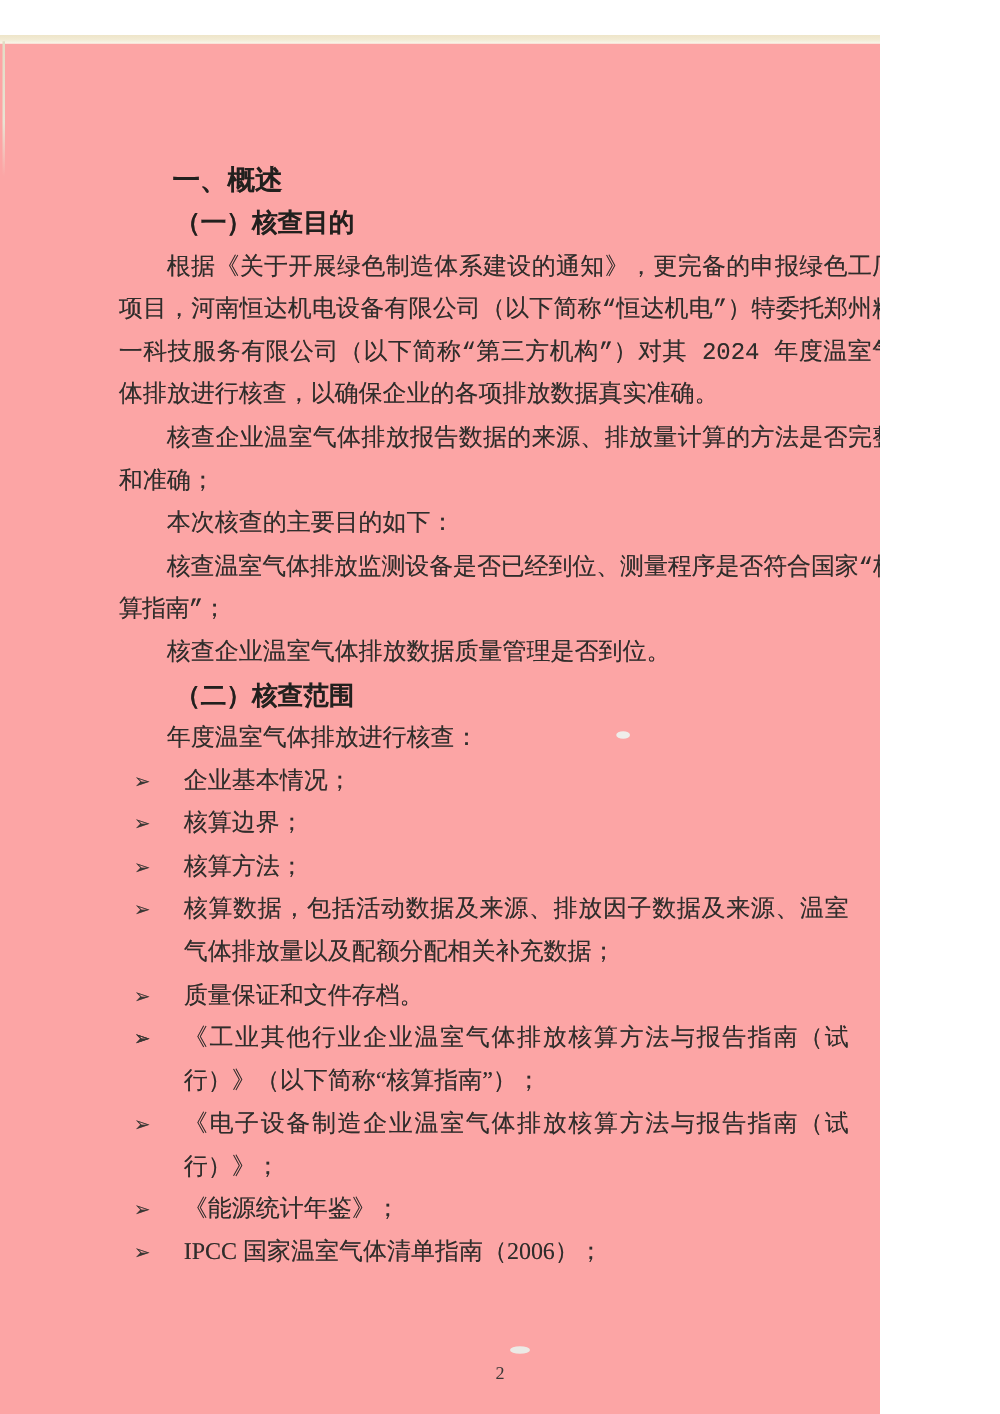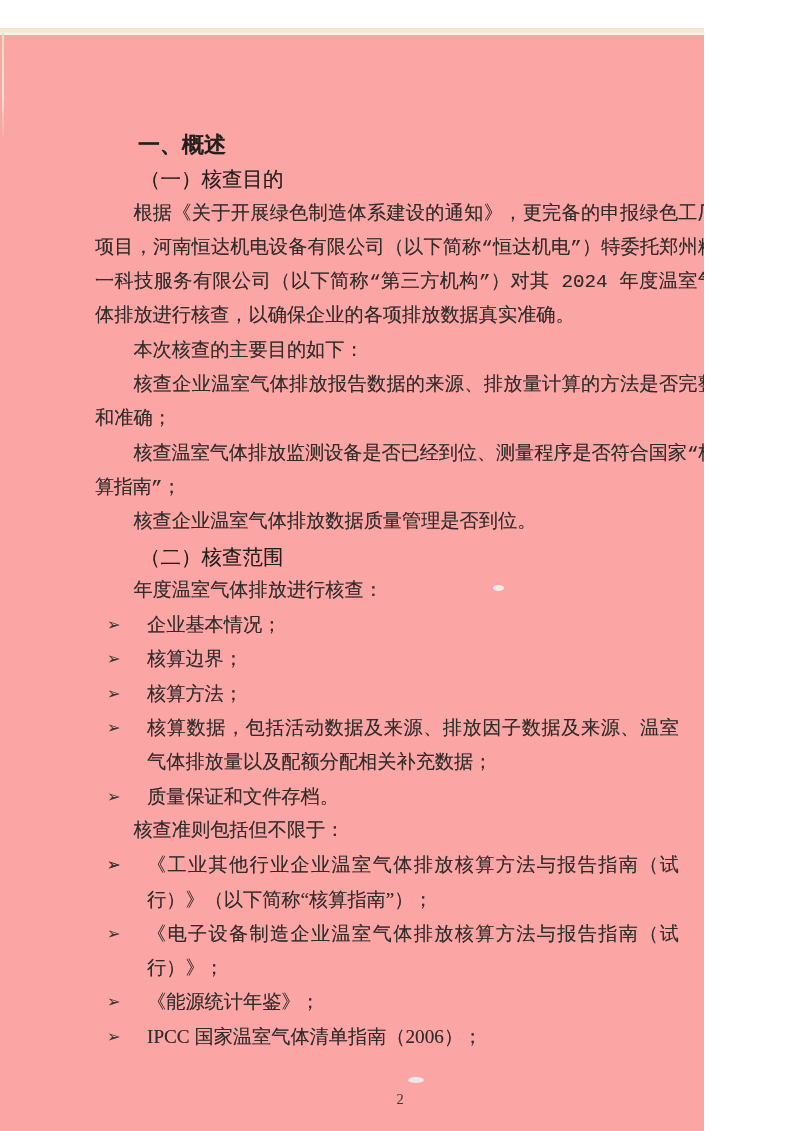--- a/index.html
+++ b/index.html
@@ -47,21 +47,21 @@
     text-shadow: 0 0 0.5px rgba(45,42,40,0.45);
   }
   .chapter-heading {
     margin: 0; padding: 0 0 0 43px;
     font-family: "DejaVu Sans", "Liberation Sans", sans-serif;
     font-size: 22px; font-weight: bold; color: #22201e;
     line-height: 34.3px;
   }
   .section-heading {
     margin: 0; padding: 0 0 0 45px;
-    font-size: 20.5px; font-weight: normal; color: #22201e;
+    font-size: 20.5px; font-weight: bold; color: #22201e;
     line-height: 34.3px;
   }
   .para { margin: 0; text-indent: 2em; font-family: Liberation Mono, monospace; }
   .para.tight { letter-spacing: -0.5px; }
   ul.bullet-list { margin: 0 -38px 0 0; padding: 0; list-style: none; width: 584px; }
   ul.bullet-list li { position: relative; margin: 0; padding: 0 0 0 52px; }
   .bullet-marker {
     position: absolute; left: 12px; top: 0;
     font-family: "DejaVu Sans", sans-serif;
     font-size: 16px; color: #3a3835;
@@ -94,40 +94,39 @@
     </svg>
   </div>
 
   <div class="content">
 
     <h1 class="chapter-heading">一、概述</h1>
 
     <section>
       <h2 class="section-heading">（一）核查目的</h2>
       <p class="para">根据《关于开展绿色制造体系建设的通知》，更完备的申报绿色工厂项目，河南恒达机电设备有限公司（以下简称“恒达机电”）特委托郑州精一科技服务有限公司（以下简称“第三方机构”）对其 2024 年度温室气体排放进行核查，以确保企业的各项排放数据真实准确。</p>
+      <p class="para">核查企业温室气体排放报告数据的来源、排放量计算的方法是否完整和准确；</p>
       <p class="para">本次核查的主要目的如下：</p>
-      <p class="para">核查企业温室气体排放报告数据的来源、排放量计算的方法是否完整和准确；</p>
       <p class="para tight">核查温室气体排放监测设备是否已经到位、测量程序是否符合国家“核算指南”；</p>
       <p class="para">核查企业温室气体排放数据质量管理是否到位。</p>
     </section>
 
     <section>
       <h2 class="section-heading">（二）核查范围</h2>
       <p class="para">年度温室气体排放进行核查：</p>
       <ul class="bullet-list">
         <li><span class="bullet-marker">➢</span><span>企业基本情况；</span></li>
         <li><span class="bullet-marker">➢</span><span>核算边界；</span></li>
         <li><span class="bullet-marker">➢</span><span>核算方法；</span></li>
         <li><span class="bullet-marker">➢</span><span>核算数据，包括活动数据及来源、排放因子数据及来源、温室气体排放量以及配额分配相关补充数据；</span></li>
         <li><span class="bullet-marker">➢</span><span>质量保证和文件存档。</span></li>
       </ul>
     </section>
 
     <section>
-      <p class="para">核查准则包括但不限于：</p>
       <ul class="bullet-list">
         <li><span class="bullet-marker">➢</span></li>
         <li><span class="bullet-marker">➢</span><span>《工业其他行业企业温室气体排放核算方法与报告指南（试行）》（以下简称“核算指南”）；</span></li>
         <li><span class="bullet-marker">➢</span><span>《电子设备制造企业温室气体排放核算方法与报告指南（试行）》；</span></li>
         <li><span class="bullet-marker">➢</span><span>《能源统计年鉴》；</span></li>
         <li><span class="bullet-marker">➢</span><span>IPCC 国家温室气体清单指南（2006）；</span></li>
       </ul>
     </section>
 
   </div>

